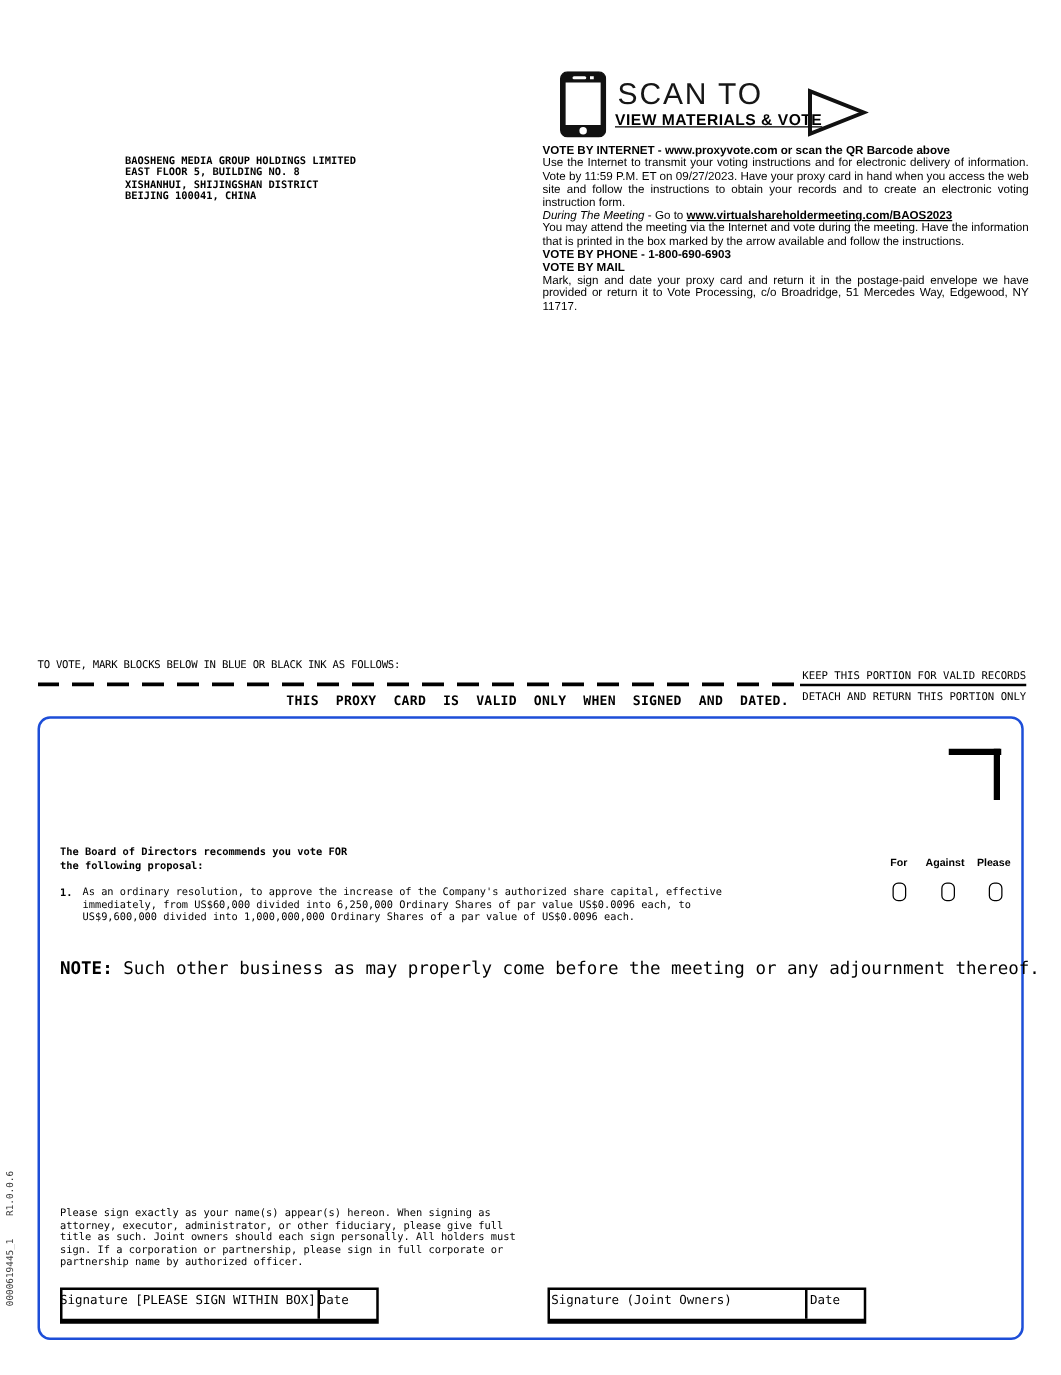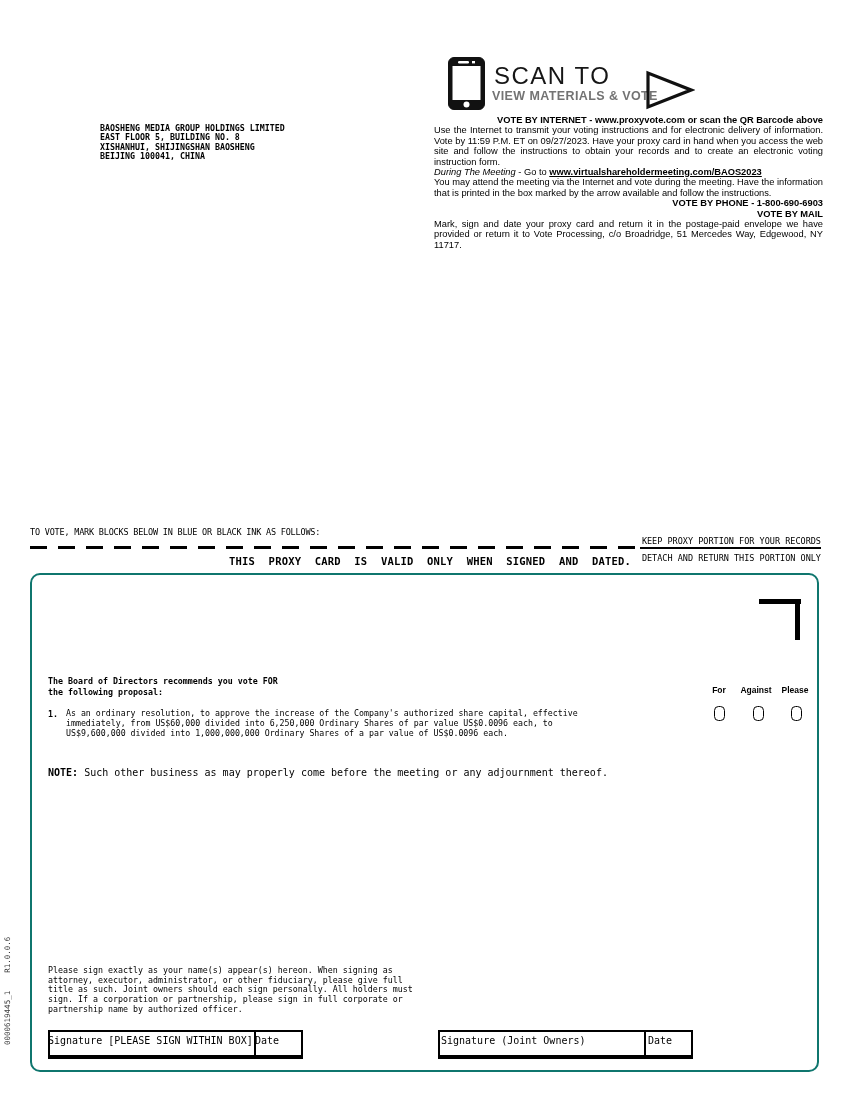--- a/index.html
+++ b/index.html
@@ -3,63 +3,63 @@
 <meta charset="utf-8">
 <style>
   * { margin: 0; padding: 0; box-sizing: border-box; }
   html, body { background: #ffffff; }
   body { width: 849px; height: 1100px; position: relative; font-family: "Liberation Sans", sans-serif; color: #000; }
   .page { position: absolute; left: 0; top: 0; width: 849px; height: 1100px; background: #fff; overflow: hidden; }
   .abs { position: absolute; }
 
   
   .scan-title { left: 494px; top: 62px; font-size: 24px; font-weight: normal; letter-spacing: 1.5px; color: #161616; }
-  .scan-sub   { left: 492px; top: 89px; font-size: 12.5px; font-weight: bold; letter-spacing: 0.4px; color: #737373; }
+  .scan-sub   { left: 492px; top: 89px; font-size: 12.5px; font-weight: bold; letter-spacing: 0.4px; color: #000000; text-decoration: underline; }
   .phone-wrap { left: 448px; top: 57px; }
   .tri-wrap   { left: 645px; top: 70px; }
 
   
   .address { left: 100px; top: 124px; font-family: "DejaVu Sans Mono", monospace; font-size: 8.3px; font-weight: bold; line-height: 9.4px; white-space: nowrap; }
 
   
   .instr { left: 434px; top: 115px; width: 389px; font-size: 9.3px; line-height: 10.4px; }
   .instr p { text-align: justify; }
-  .instr .hd { font-weight: bold; text-align: right; }
+  .instr .hd { font-weight: bold; text-align: left; }
   .instr .it { font-style: italic; }
   .instr .lnk { font-weight: bold; text-decoration: underline; }
 
   
   .mono { font-family: "DejaVu Sans Mono", monospace; }
   .tovote  { left: 30px;  top: 527px; font-size: 8.5px; letter-spacing: -0.2px; white-space: nowrap; }
   .keep    { right: 28px; top: 536px; font-size: 8.5px; white-space: nowrap; }
   .dashline{ left: 30px;  top: 546px; width: 608px; height: 3px;
              background: repeating-linear-gradient(to right, #000 0 17px, transparent 17px 28px); }
   .keepline{ left: 640px; top: 547px; width: 181px; height: 2px; background: #000; }
   .validtxt{ left: 229px; top: 555px; font-size: 10.5px; font-weight: bold; word-spacing: 7px; letter-spacing: 0.2px; white-space: nowrap; }
   .detach  { right: 28px; top: 553px; font-size: 8.5px; white-space: nowrap; }
 
   
-  .card { left: 30px; top: 573px; width: 789px; height: 499px; border: 2px solid #0f766e; border-radius: 10px; background: #fff; }
+  .card { left: 30px; top: 573px; width: 789px; height: 499px; border: 2px solid #1d4ed8; border-radius: 10px; background: #fff; }
   .corner-h { left: 727px; top: 24px; width: 42px; height: 5px; background: #000; }
   .corner-v { left: 763px; top: 24px; width: 5px; height: 41px; background: #000; }
 
   .recom { left: 16px; top: 101px; font-size: 8.3px; font-weight: bold; line-height: 10.5px; white-space: nowrap; }
 
   .vote-col { top: 110px; font-size: 8.5px; font-weight: bold; text-align: center; font-family: "Liberation Sans", sans-serif; }
   .vc-for     { left: 667px; width: 40px; }
   .vc-against { left: 704px; width: 40px; }
   .vc-abstain { left: 741px; width: 44px; }
 
   .cbx { top: 131px; width: 11px; height: 15px; border: 1.8px solid #000; border-radius: 4.5px; background: #fff; cursor: pointer; }
   .cb1 { left: 682px; } .cb2 { left: 721px; } .cb3 { left: 759px; }
 
   .prop-num  { left: 16px; top: 134px; font-size: 8.25px; font-weight: bold; }
   .prop-text { left: 34px; top: 134px; width: 524px; font-size: 8.25px; line-height: 9.8px; }
 
-  .note-line { left: 16px; top: 192px; font-size: 10px; white-space: nowrap; }
+  .note-line { left: 16px; top: 192px; font-size: 14px; white-space: nowrap; }
   .note-line b { font-weight: bold; }
 
   .sign-instr { left: 16px; top: 391px; width: 378px; font-size: 8.3px; line-height: 9.7px; }
 
   .sigbox { top: 455px; width: 255px; height: 29px; border: 2px solid #000; border-bottom-width: 4px; background: #fff; }
   .sb-left  { left: 16px; }
   .sb-right { left: 406px; }
   .sig-divider { position: absolute; left: 204px; top: 0; bottom: 0; width: 2px; background: #000; }
   .sig-area, .date-area { position: absolute; top: 0; bottom: 0; cursor: text; }
   .sig-area { left: 0; width: 204px; } .date-area { left: 206px; right: 0; }
@@ -90,40 +90,40 @@
   <div class="abs scan-sub">VIEW MATERIALS &amp; VOTE</div>
   <span class="abs tri-wrap">
     <svg width="50" height="40" viewBox="0 0 50 40">
       <polygon points="3,3 3,37 46,20" fill="none" stroke="#111" stroke-width="3.2"></polygon>
     </svg>
   </span>
 
   <div class="abs address">
     <div>BAOSHENG MEDIA GROUP HOLDINGS LIMITED</div>
     <div>EAST FLOOR 5, BUILDING NO. 8</div>
-    <div>XISHANHUI, SHIJINGSHAN BAOSHENG</div>
+    <div>XISHANHUI, SHIJINGSHAN DISTRICT</div>
     <div>BEIJING 100041, CHINA</div>
   </div>
 
   <div class="abs instr">
     <div class="hd">VOTE BY INTERNET - www.proxyvote.com or scan the QR Barcode above</div>
     <p>Use the Internet to transmit your voting instructions and for electronic delivery of information. Vote by 11:59 P.M. ET on 09/27/2023. Have your proxy card in hand when you access the web site and follow the instructions to obtain your records and to create an electronic voting instruction form.</p>
     <div>
       <span class="it">During The Meeting</span>
       <span>- Go to</span>
       <span class="lnk">www.virtualshareholdermeeting.com/BAOS2023</span>
     </div>
     <p>You may attend the meeting via the Internet and vote during the meeting. Have the information that is printed in the box marked by the arrow available and follow the instructions.</p>
     <div class="hd">VOTE BY PHONE - 1-800-690-6903</div>
     <div class="hd">VOTE BY MAIL</div>
     <p>Mark, sign and date your proxy card and return it in the postage-paid envelope we have provided or return it to Vote Processing, c/o Broadridge, 51 Mercedes Way, Edgewood, NY 11717.</p>
   </div>
 
   <div class="abs mono tovote">TO VOTE, MARK BLOCKS BELOW IN BLUE OR BLACK INK AS FOLLOWS:</div>
-  <div class="abs mono keep">KEEP PROXY PORTION FOR YOUR RECORDS</div>
+  <div class="abs mono keep">KEEP THIS PORTION FOR VALID RECORDS</div>
   <div class="abs dashline"></div>
   <div class="abs keepline"></div>
   <div class="abs mono validtxt">THIS PROXY CARD IS VALID ONLY WHEN SIGNED AND DATED.</div>
   <div class="abs mono detach">DETACH AND RETURN THIS PORTION ONLY</div>
 
   <div class="abs card mono">
     <div class="abs corner-h"></div>
     <div class="abs corner-v"></div>
 
     <div class="abs recom">

